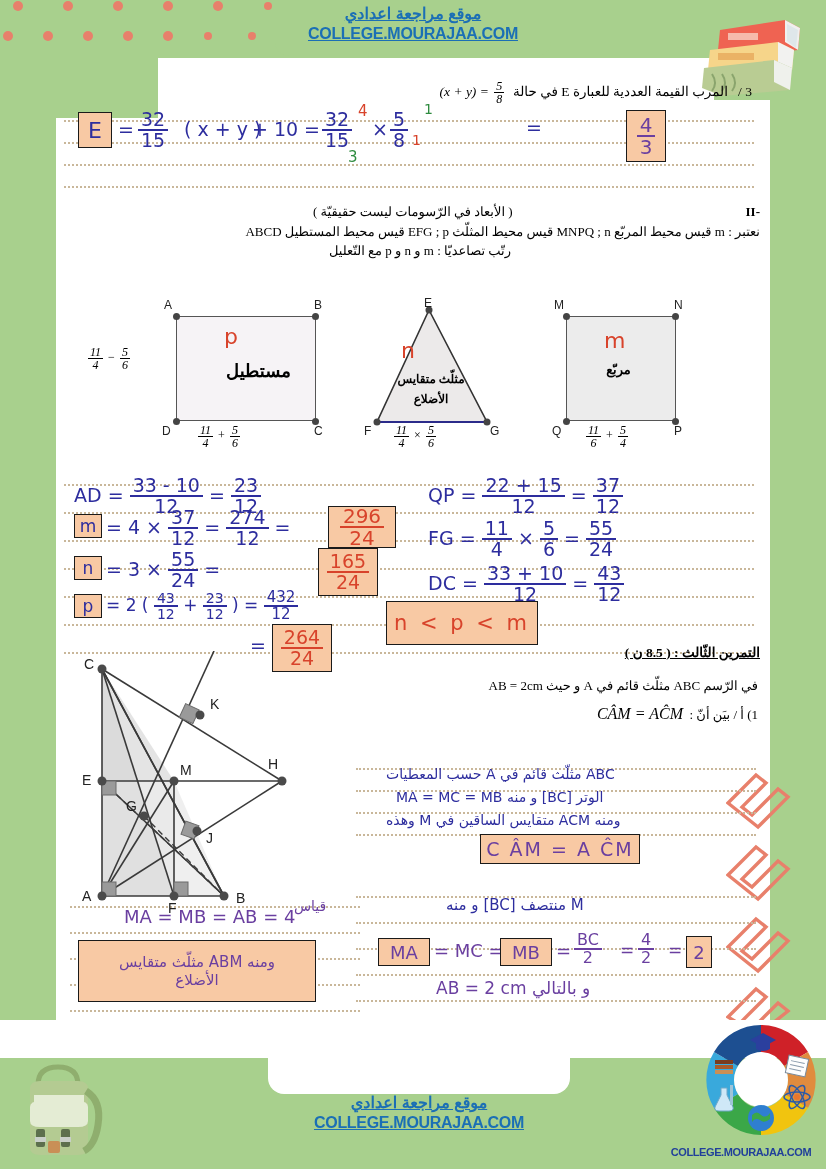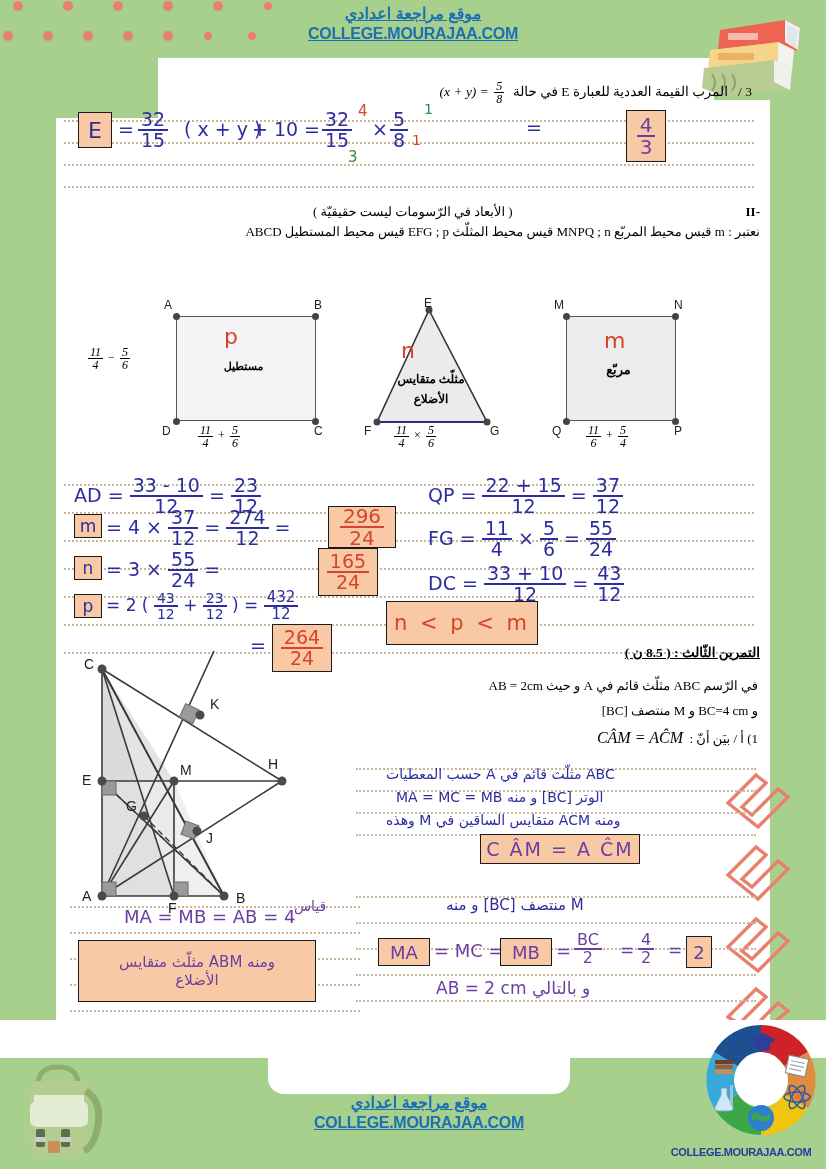--- a/index.html
+++ b/index.html
@@ -302,35 +302,36 @@
         <span class="d">3</span>
       </span>
     </div>
 
     <div class="sec2">
       <div class="l1">
         <span style="float:right;">-II</span>
         <span style="font-weight:normal;">(  الأبعاد في الرّسومات  ليست حقيقيّة )</span>
       </div>
       <div class="l2">نعتبر :  m  قيس محيط المربّع MNPQ  ;  n  قيس محيط المثلّث EFG  ;  p قيس محيط المستطيل ABCD</div>
+      <div class="l3">رتّب تصاعديّا :  m و n و p مع التّعليل</div>
     </div>
 
     <div class="shapes">
 
       <div>
         <div class="rectfig"></div>
         <div class="vtx" style="left:117px; top:17px;"></div>
         <div class="vtx" style="left:256px; top:17px;"></div>
         <div class="vtx" style="left:117px; top:122px;"></div>
         <div class="vtx" style="left:256px; top:122px;"></div>
         <div class="lbl" style="left:108px; top:2px;">A</div>
         <div class="lbl" style="left:258px; top:2px;">B</div>
         <div class="lbl" style="left:258px; top:128px;">C</div>
         <div class="lbl" style="left:106px; top:128px;">D</div>
-        <div class="ar" style="position:absolute; left:140px; top:64px; width:95px; text-align:center; font-size:11px; font-weight:bold;">مستطيل</div>
+        <div class="ar" style="position:absolute; left:140px; top:64px; width:95px; font-size:18px; font-weight:bold;">مستطيل</div>
         <div class="hw hw-red" style="left:168px; top:28px; font-size:22px;">p</div>
 
         <div style="position:absolute; left:30px; top:50px; font-size:12px; direction:ltr;">
           <span class="frac-inline"><span class="num">11</span><span class="den">4</span></span>
           <span>−</span>
           <span class="frac-inline"><span class="num">5</span><span class="den">6</span></span>
         </div>
 
         <div style="position:absolute; left:140px; top:128px; font-size:12px; direction:ltr;">
           <span class="frac-inline"><span class="num">11</span><span class="den">4</span></span>
@@ -473,21 +474,20 @@
     </div>
 
     <div class="hwbox red" style="left:330px; top:545px; width:152px; height:44px; font-size:21px; letter-spacing:3px;">
       <span>n &lt; p &lt; m</span>
     </div>
 
     <div class="exo3-title">التمرين الثّالث : ( 8.5 ن )</div>
 
     <div class="exo3-body">
       <div>في الرّسم ABC مثلّث قائم في A و حيث AB = 2cm</div>
-      <div>و BC=4 cm و M منتصف [BC]</div>
       <div>
         <span>1) أ / بيَن أنّ :</span>&nbsp;
         <span style="direction:ltr; display:inline-block; font-style:italic; font-size:16px;">CÂM = AĈM</span>
       </div>
     </div>
 
     <div style="position:absolute; left:300px; top:712px; width:400px; height:100px;">
       <div class="dotline" style="top:0px;"></div>
       <div class="dotline" style="top:22px;"></div>
       <div class="dotline" style="top:44px;"></div>

